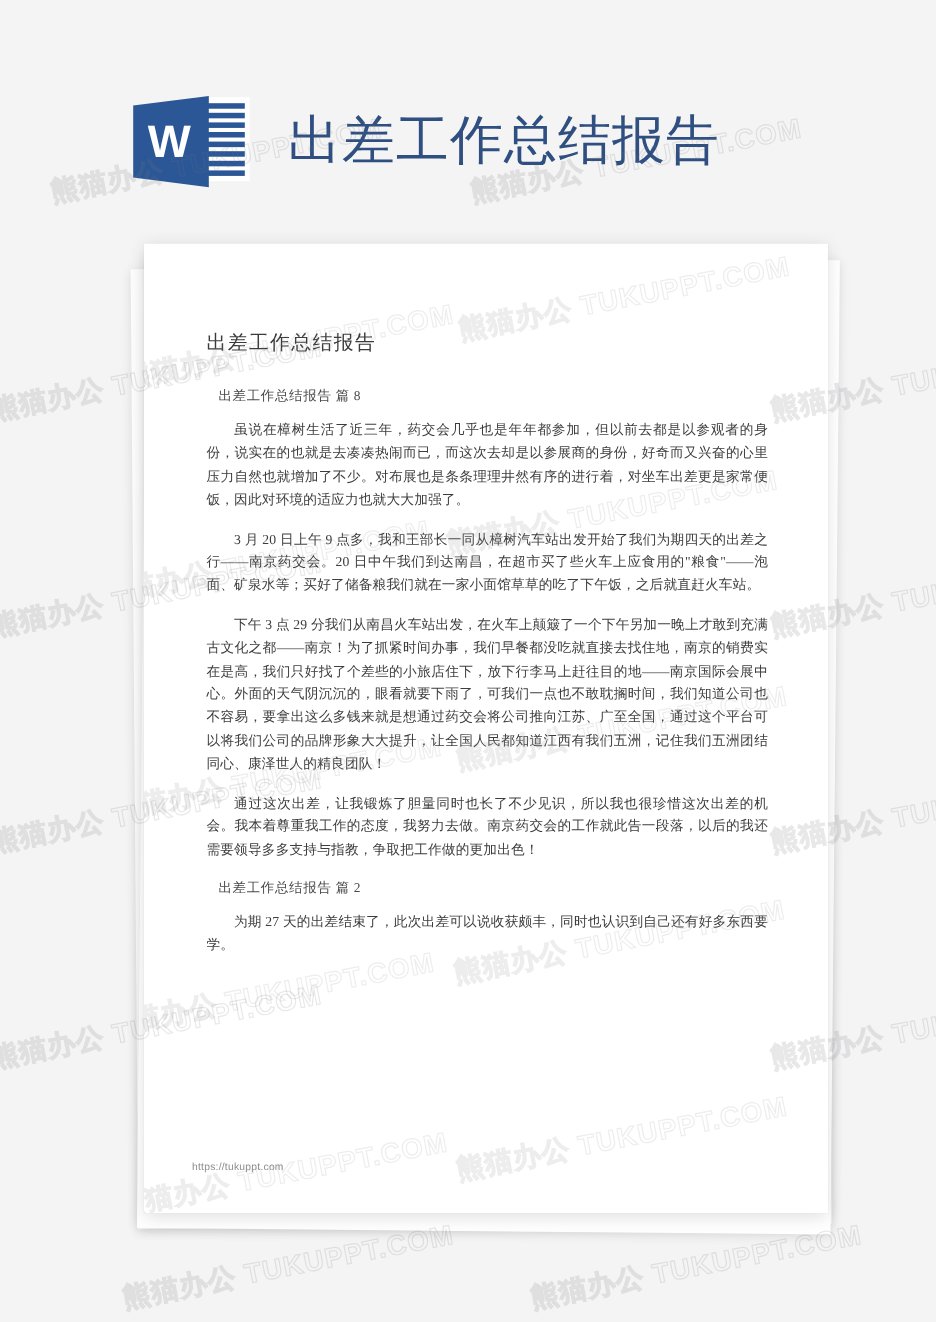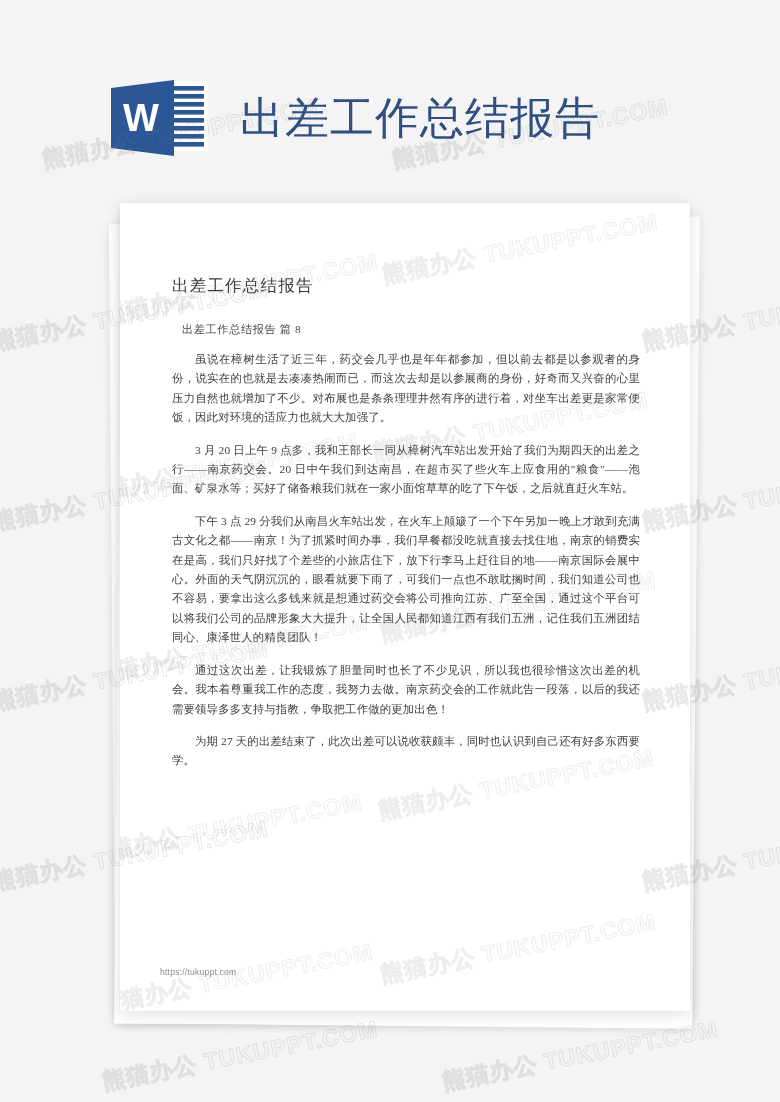--- a/index.html
+++ b/index.html
@@ -162,20 +162,21 @@
 
       <div class="doc-title">出差工作总结报告</div>
 
       <div class="sec-head">出差工作总结报告 篇 8</div>
 
       <p class="body">虽说在樟树生活了近三年，药交会几乎也是年年都参加，但以前去都是以参观者的身份，说实在的也就是去凑凑热闹而已，而这次去却是以参展商的身份，好奇而又兴奋的心里压力自然也就增加了不少。对布展也是条条理理井然有序的进行着，对坐车出差更是家常便饭，因此对环境的适应力也就大大加强了。</p>
       <p class="body">3 月 20 日上午 9 点多，我和王部长一同从樟树汽车站出发开始了我们为期四天的出差之行——南京药交会。20 日中午我们到达南昌，在超市买了些火车上应食用的"粮食"——泡面、矿泉水等；买好了储备粮我们就在一家小面馆草草的吃了下午饭，之后就直赶火车站。</p>
       <p class="body">下午 3 点 29 分我们从南昌火车站出发，在火车上颠簸了一个下午另加一晚上才敢到充满古文化之都——南京！为了抓紧时间办事，我们早餐都没吃就直接去找住地，南京的销费实在是高，我们只好找了个差些的小旅店住下，放下行李马上赶往目的地——南京国际会展中心。外面的天气阴沉沉的，眼看就要下雨了，可我们一点也不敢耽搁时间，我们知道公司也不容易，要拿出这么多钱来就是想通过药交会将公司推向江苏、广至全国，通过这个平台可以将我们公司的品牌形象大大提升，让全国人民都知道江西有我们五洲，记住我们五洲团结同心、康泽世人的精良团队！</p>
       <p class="body">通过这次出差，让我锻炼了胆量同时也长了不少见识，所以我也很珍惜这次出差的机会。我本着尊重我工作的态度，我努力去做。南京药交会的工作就此告一段落，以后的我还需要领导多多支持与指教，争取把工作做的更加出色！</p>
 
+      <div class="sec-head">出差工作总结报告 篇 2</div>
 
       <p class="body">为期 27 天的出差结束了，此次出差可以说收获颇丰，同时也认识到自己还有好多东西要学。</p>
     </div>
 
     <div class="footer-url">https://tukuppt.com</div>
 
     <div class="wm-layer">
       <div class="wm big onpaper" style="left:-20px;  top:70px;">熊猫办公 TUKUPPT.COM</div>
       <div class="wm big onpaper" style="left:260px;  top:30px;">熊猫办公 TUKUPPT.COM</div>
       <div class="wm big onpaper" style="left:-40px;  top:250px;">熊猫办公 TUKUPPT.COM</div>

